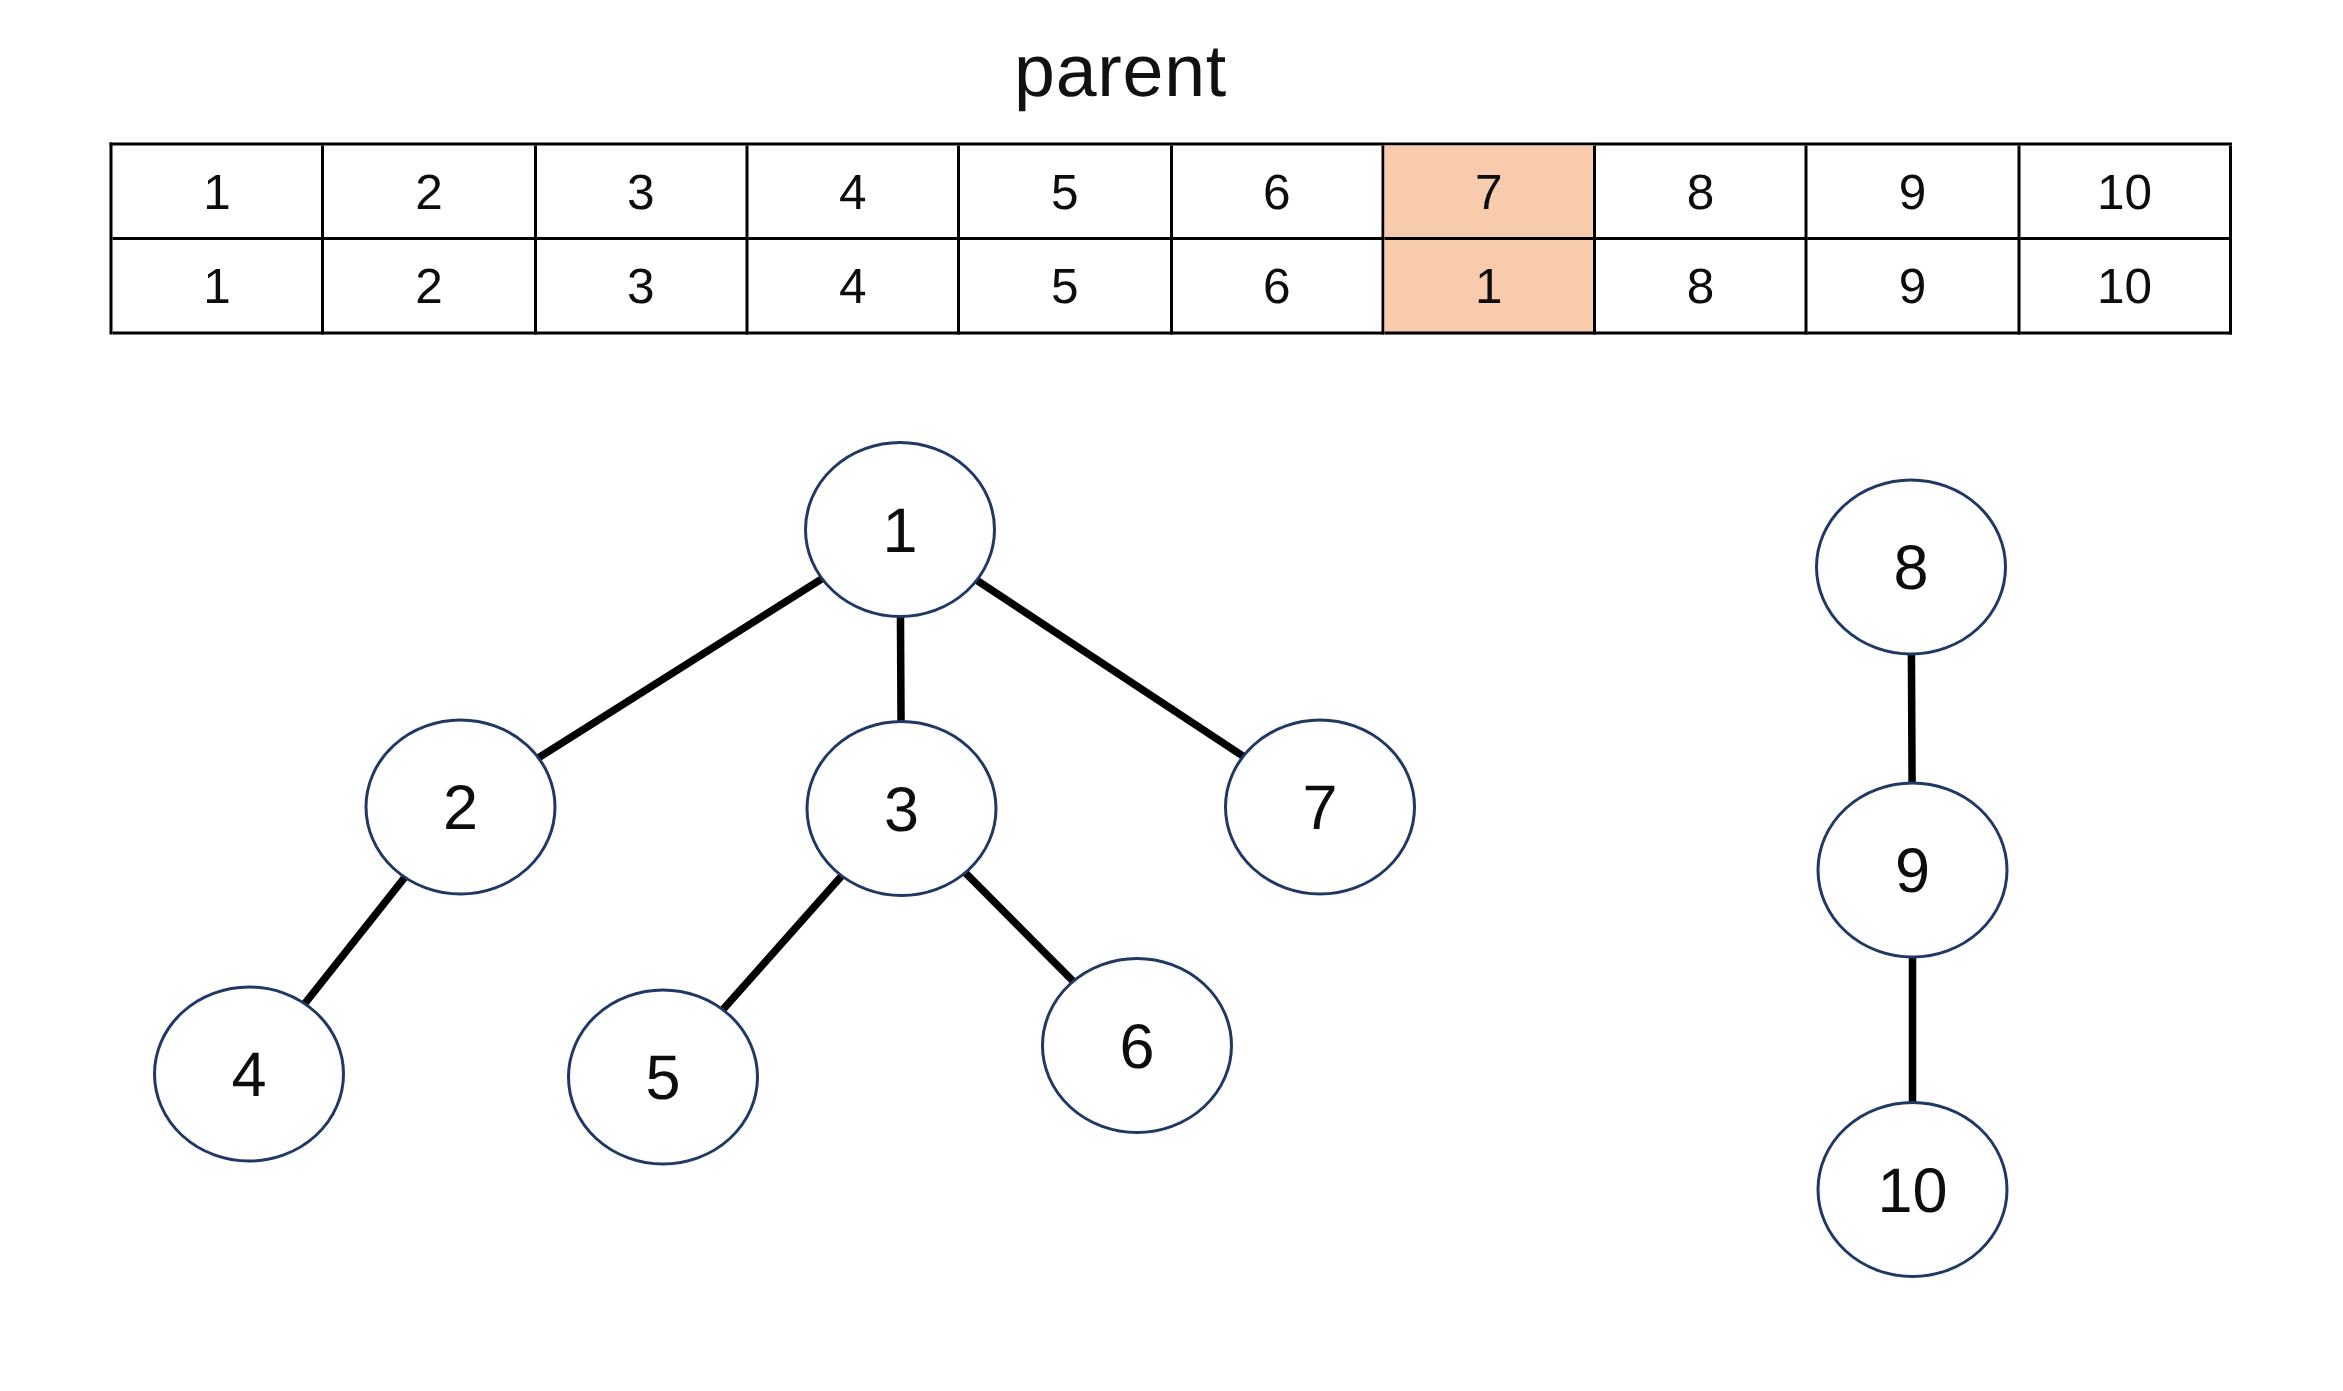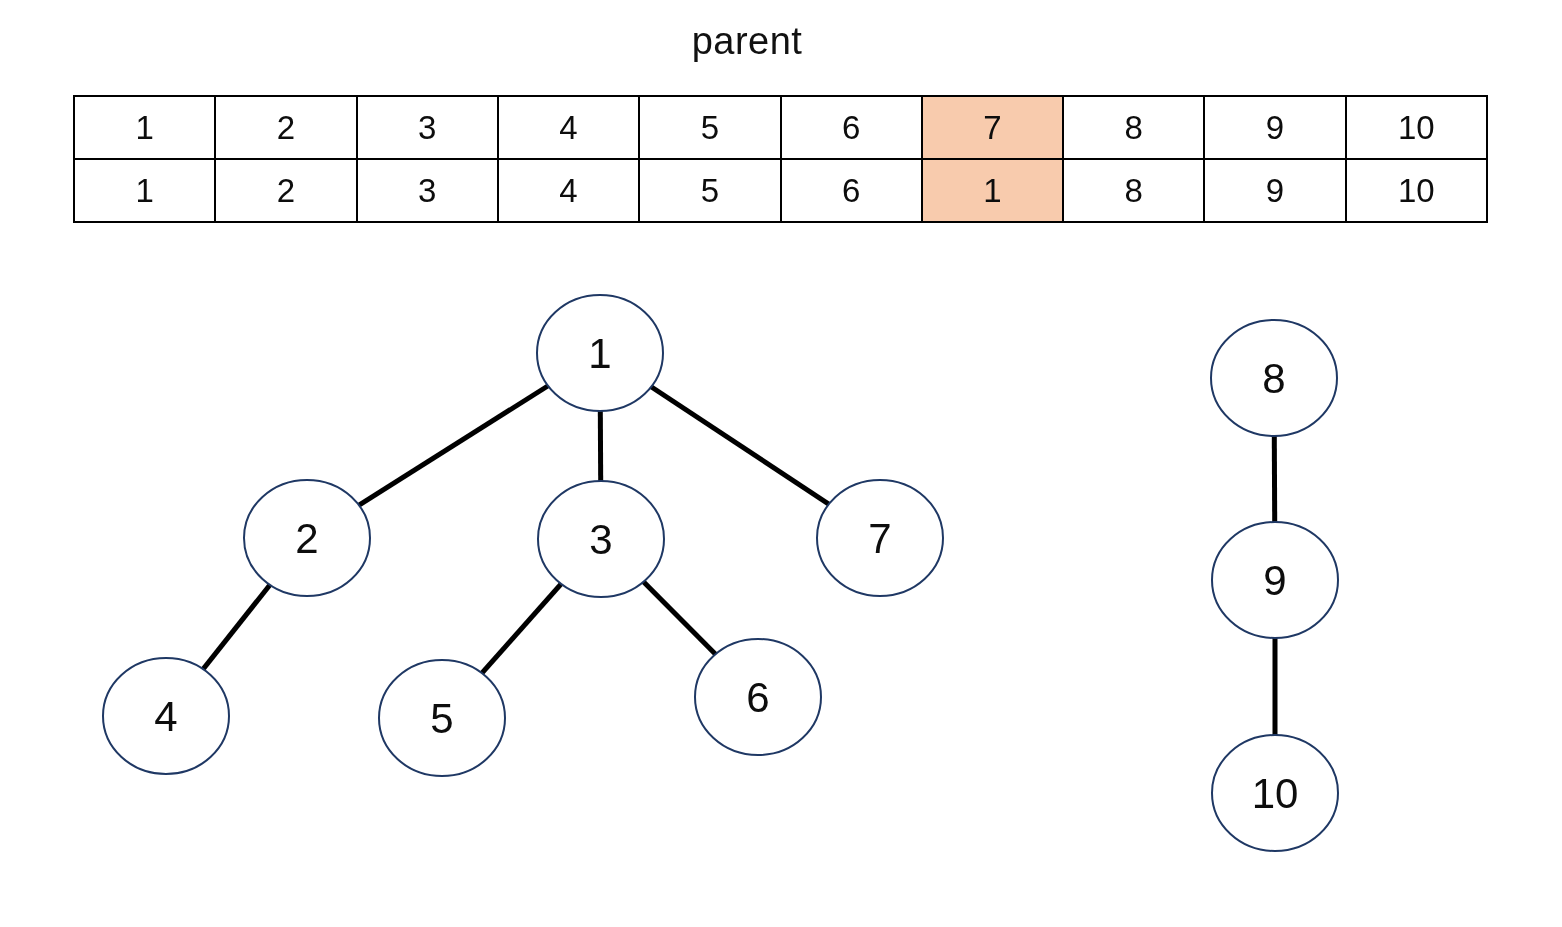--- a/index.html
+++ b/index.html
@@ -14,21 +14,21 @@
     height: 927px;
     background: #ffffff;
     overflow: hidden;
   }
   .diagram-title {
     position: absolute;
     top: 20px;
     left: 0;
     width: 1494px;
     text-align: center;
-    font-size: 38px;
+    font-size: 49px;
     color: #111111;
     letter-spacing: 0.5px;
   }
   .ptable {
     position: absolute;
     left: 73px;
     top: 95px;
     width: 1415px;
     border-top: 2px solid #000000;
     border-left: 2px solid #000000;

